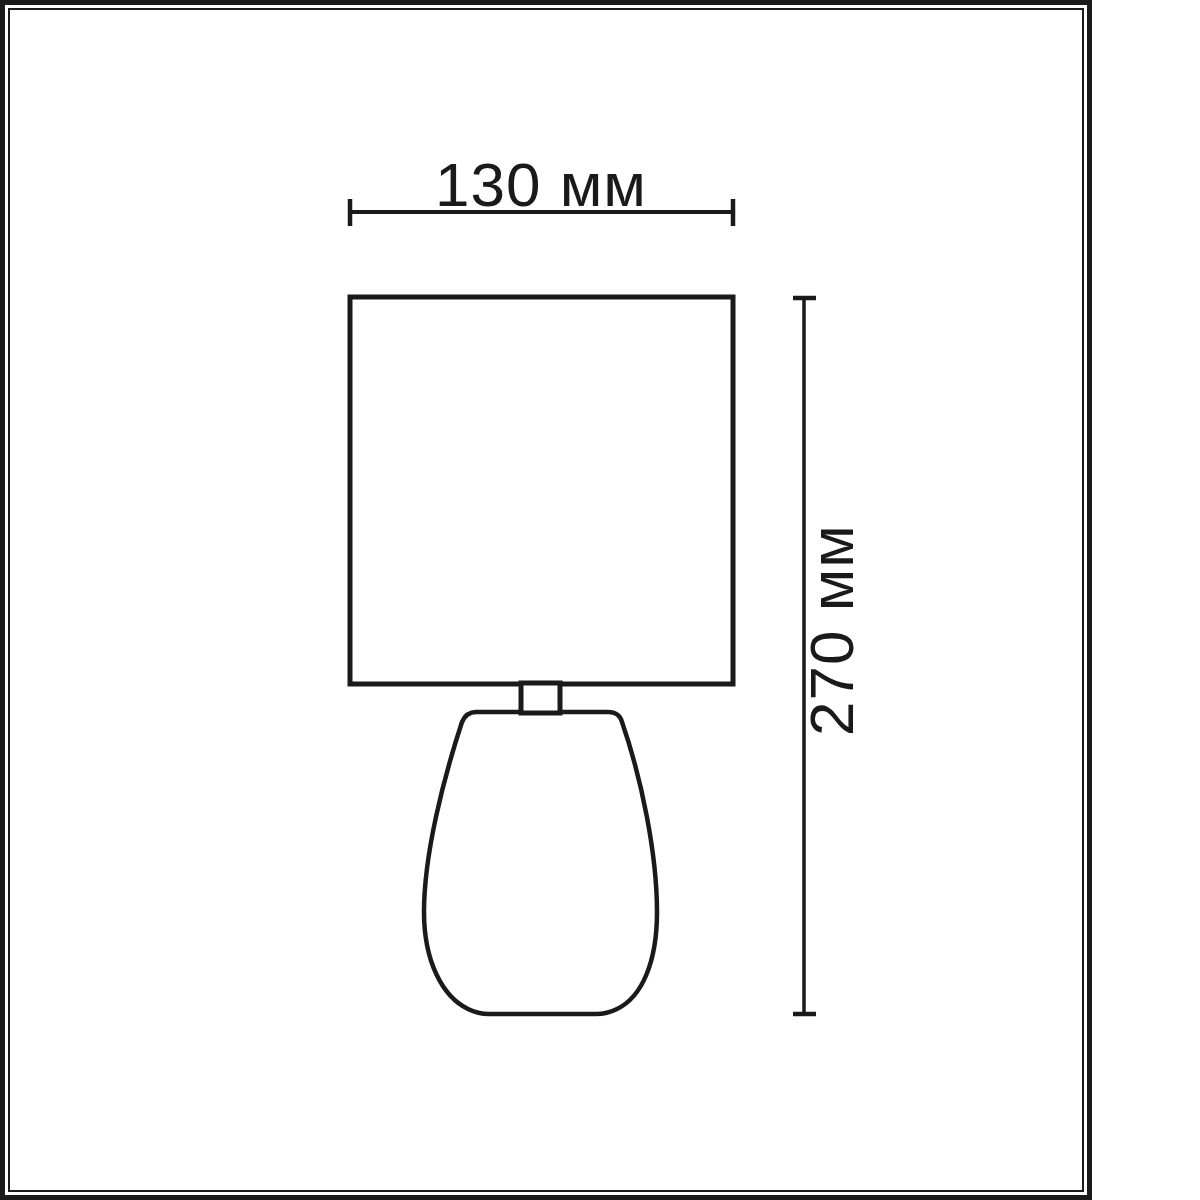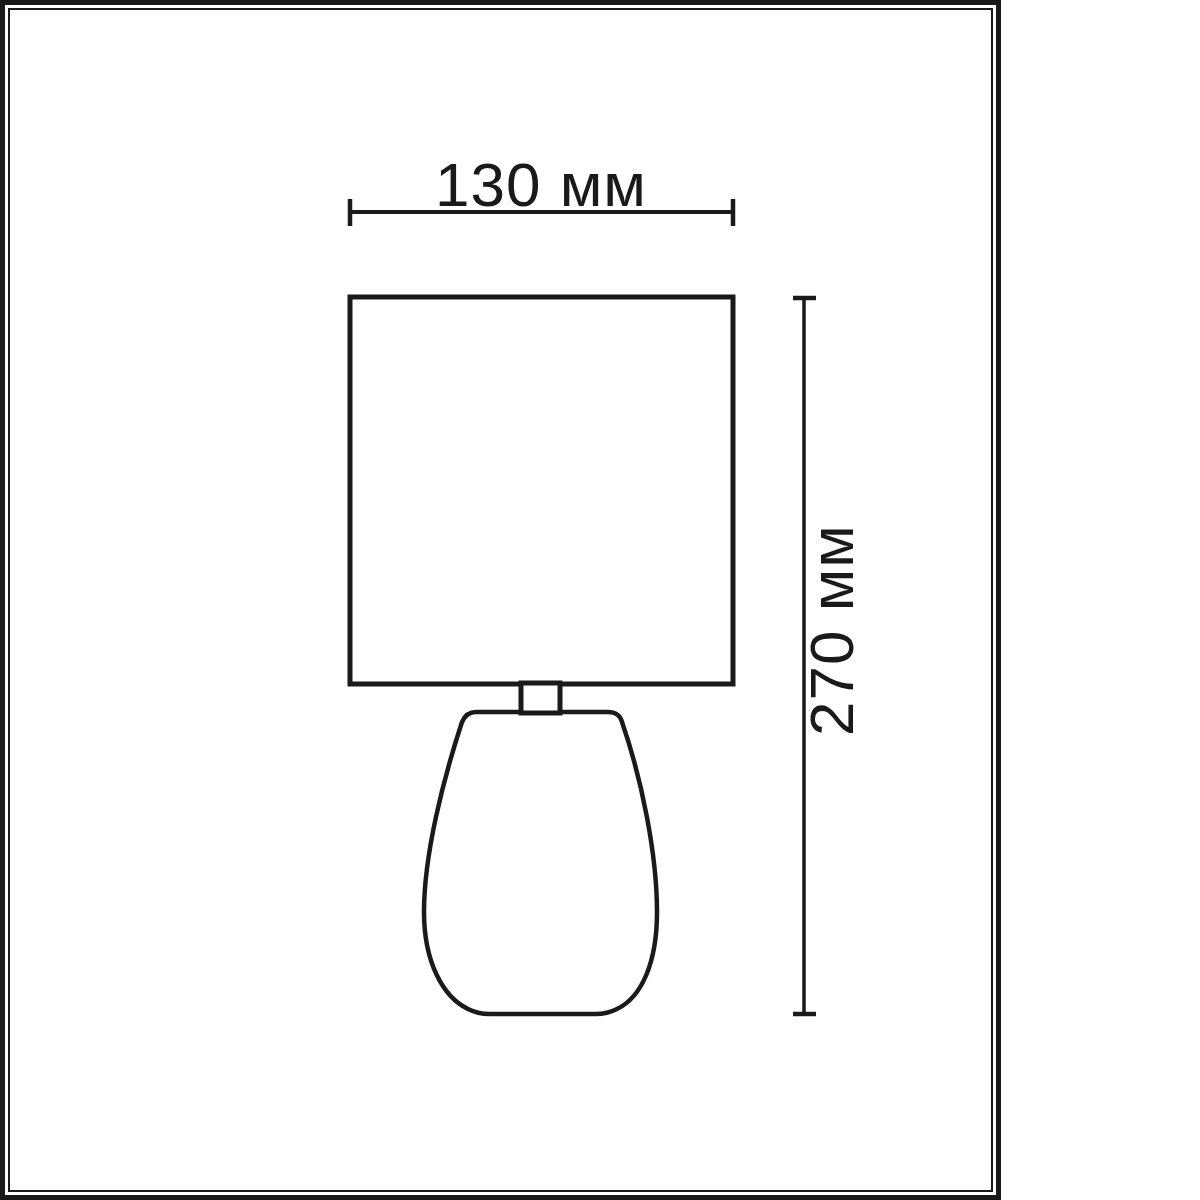--- a/index.html
+++ b/index.html
@@ -9,21 +9,21 @@
   * { margin: 0; padding: 0; box-sizing: border-box; }
   html, body {
     width: 1200px;
     height: 1200px;
     background: var(--paper);
     font-family: "Liberation Sans", sans-serif;
     overflow: hidden;
   }
   .stage {
     position: relative;
-    width: 1001px;
+    width: 1092px;
     height: 1200px;
     background: var(--paper);
   }
   
   .frame-outer {
     position: absolute;
     inset: 0;
     border: 5px solid var(--ink);
     pointer-events: none;
   }

